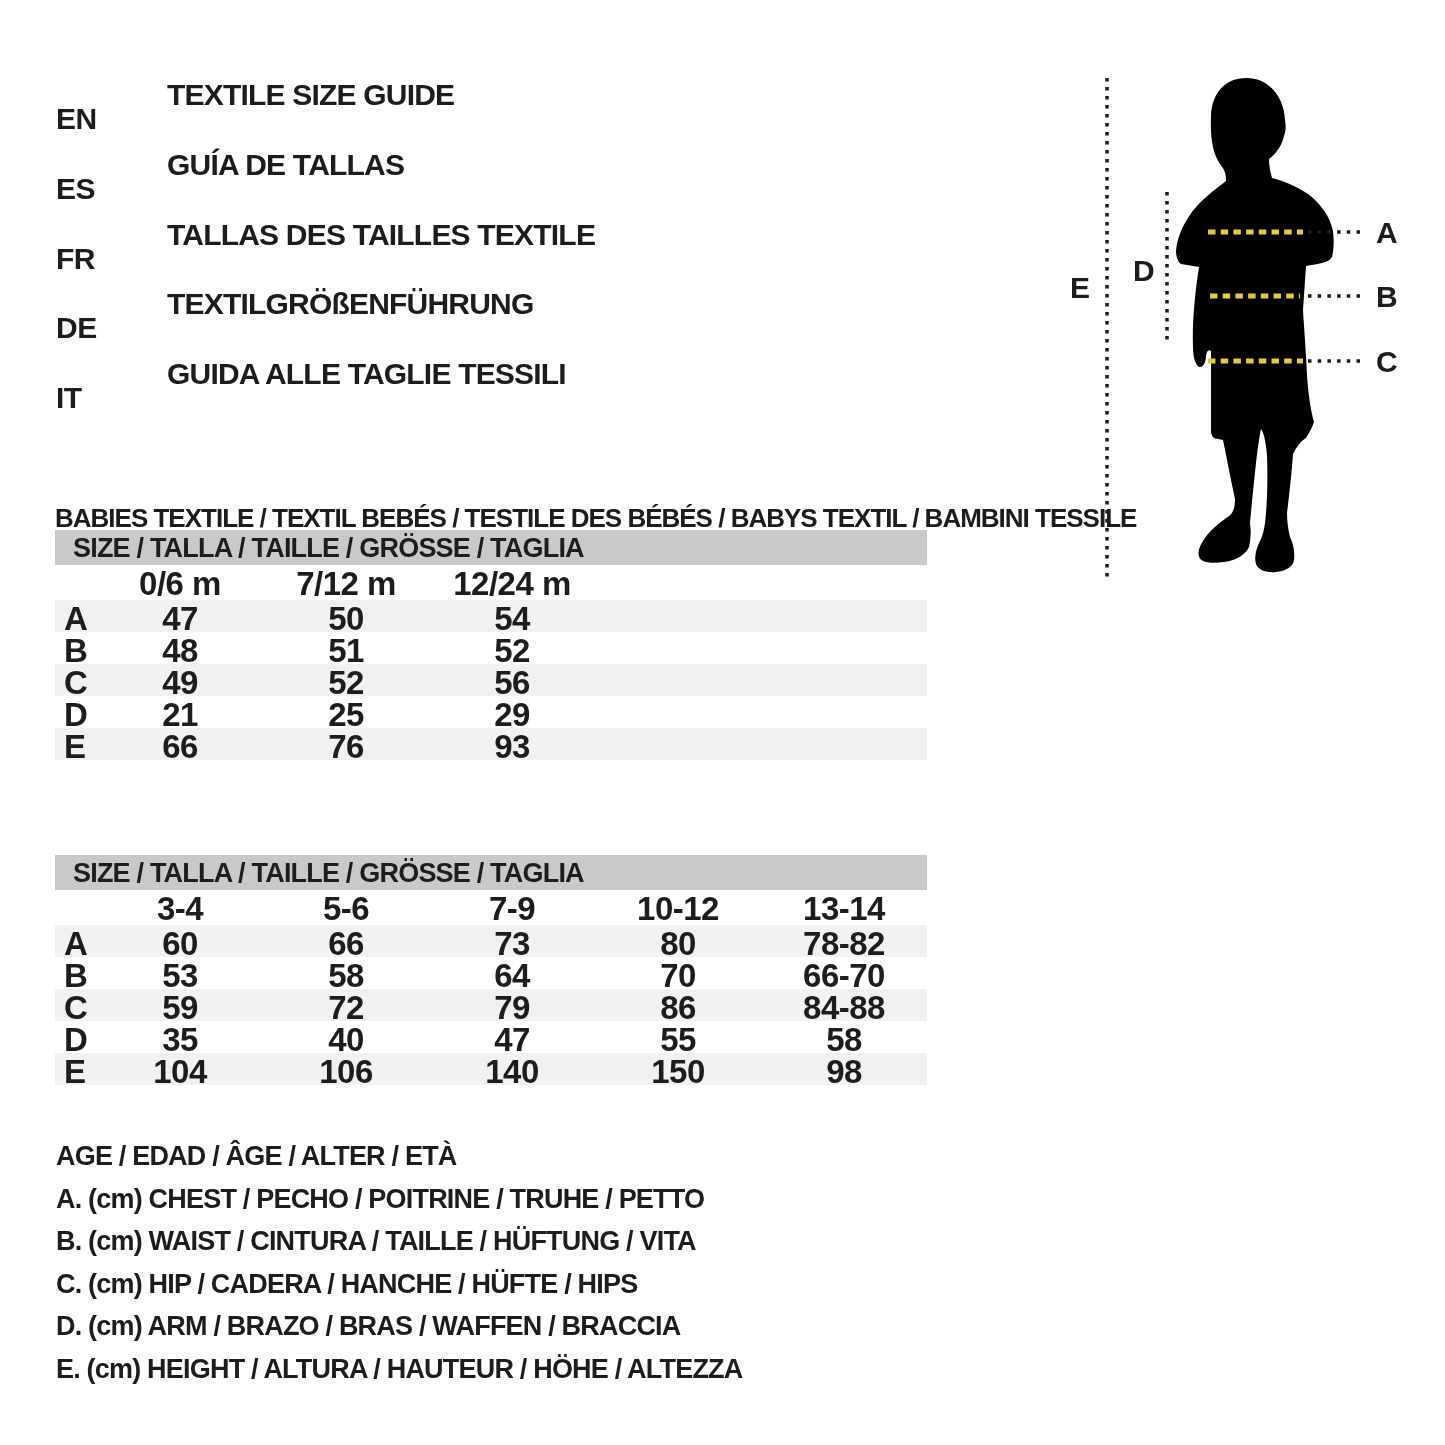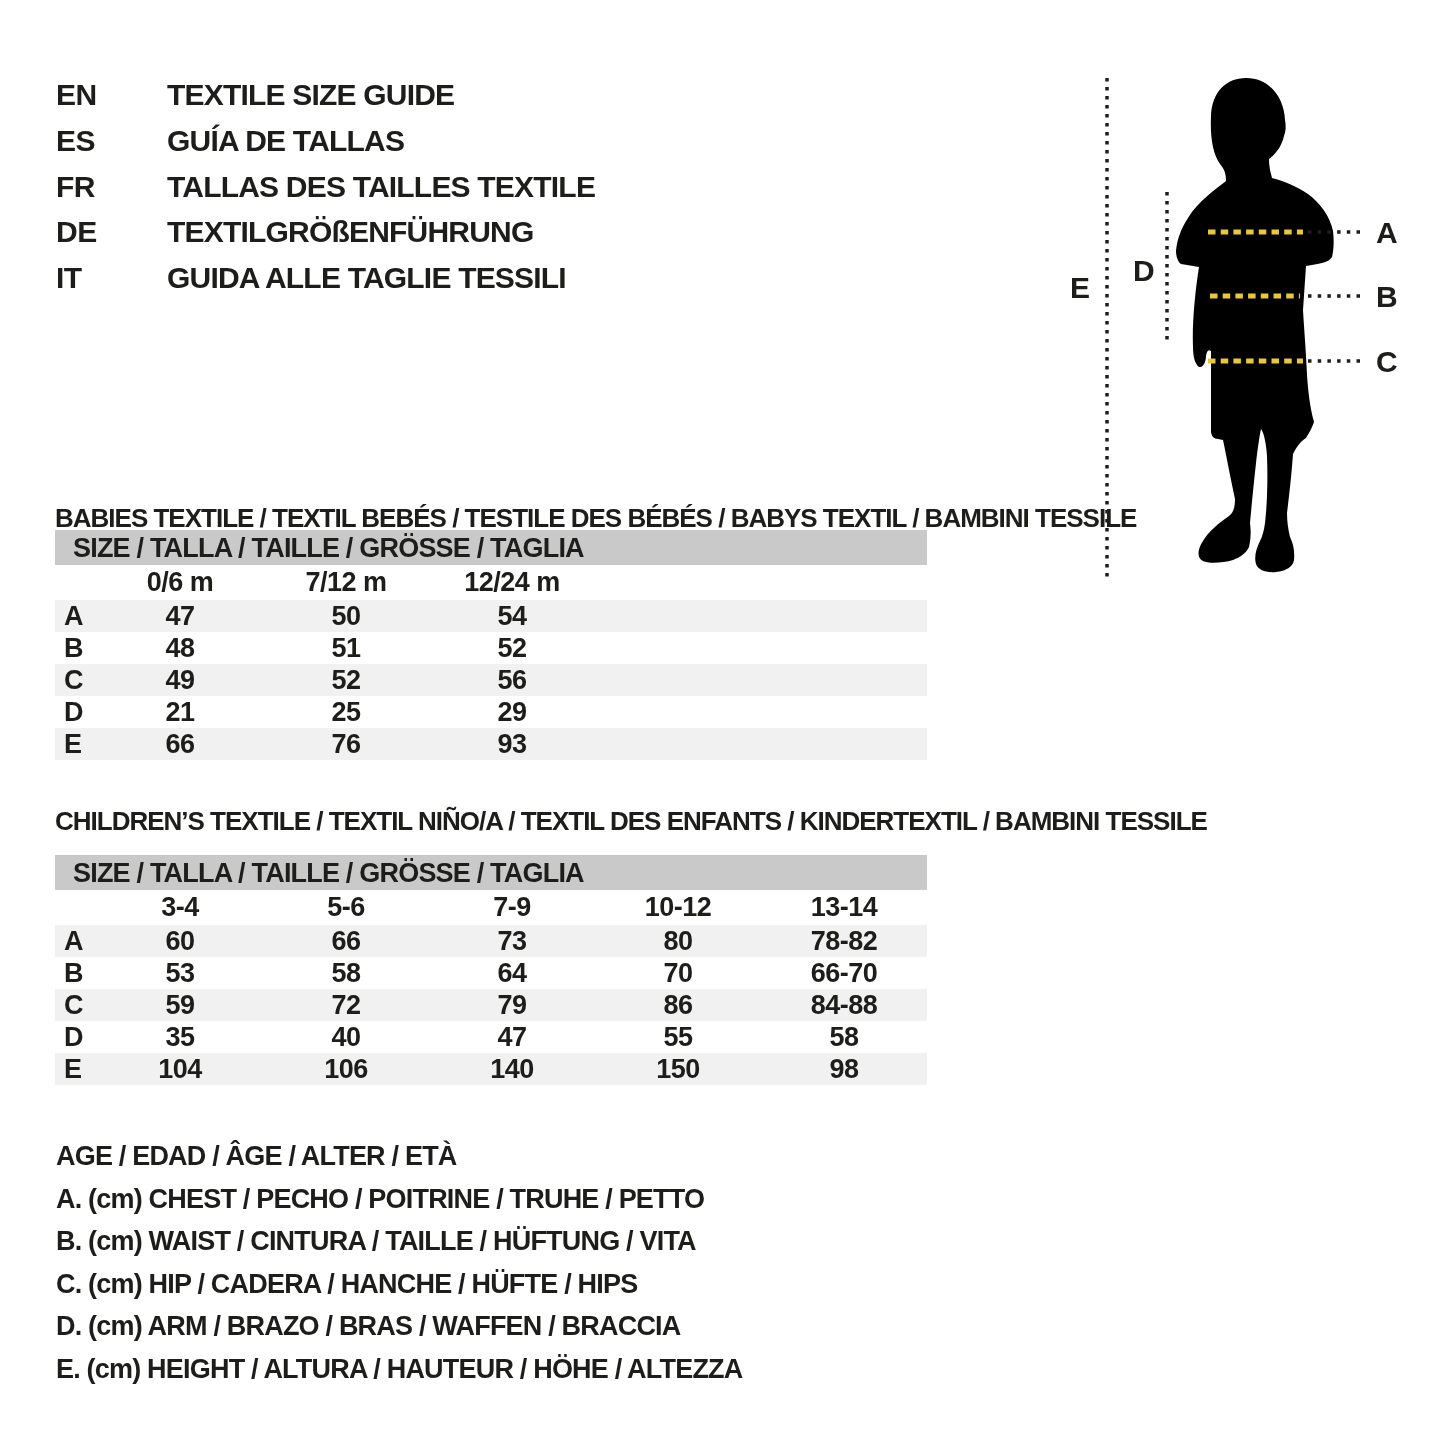--- a/index.html
+++ b/index.html
@@ -4,34 +4,34 @@
 <style>
   html,body{margin:0;padding:0;background:#ffffff;}
   .canvas{
     position:relative;width:1445px;height:1445px;background:#ffffff;overflow:hidden;
     font-family:"Liberation Sans",sans-serif;font-weight:700;color:#1d1d1b;
     letter-spacing:-0.5px;
   }
   
   .lang-block{position:absolute;left:56px;top:72px;}
   .lang-row{display:flex;line-height:45.8px;font-size:30px;}
-  .lang-code{width:71px;flex:0 0 71px;}
+  .lang-code{width:71px;flex:0 0 71px;margin-top:24px;}
   .lang-title{white-space:nowrap;letter-spacing:-0.8px;margin-left:40px;}
   
   .section-title{position:absolute;left:55px;font-size:26px;white-space:nowrap;letter-spacing:-1px;}
   .title-babies{top:483px;margin-top:20px;}
   .title-children{top:806px;}
   
   .size-table{position:absolute;left:55px;width:872px;}
   .tbl-babies{top:530px;}
   .tbl-children{top:855px;}
   .band{height:35px;background:#c9c9ca;font-size:27px;line-height:36px;padding-left:18px;
         white-space:nowrap;letter-spacing:-0.8px;}
   .trow{display:grid;grid-template-columns:42px repeat(5,166px);align-items:center;
-        font-size:27px;}
+        font-size:33px;}
   .trow.hdr{height:35px;background:#ffffff;}
   .trow.r{height:32px;}
   .trow.alt{background:#f1f1f2;}
   .trow span{text-align:center;}
   .trow .rowletter{text-align:left;padding-left:9px;}
   
   .legend{position:absolute;left:56px;top:1135px;font-size:27px;line-height:42.6px;
           white-space:nowrap;letter-spacing:-0.8px;}
   
   .figure{position:absolute;left:1050px;top:60px;}
@@ -183,21 +183,20 @@
     <div class="trow r alt">
       <span class="rowletter">E</span>
       <span>66</span>
       <span>76</span>
       <span>93</span>
       <span></span>
       <span></span>
     </div>
   </div>
 
-  <div class="section-title title-children">CHILDREN’S TEXTILE / TEXTIL NIÑO/A / TEXTIL DES ENFANTS / KINDERTEXTIL / BAMBINI TESSILE</div>
   <div class="size-table tbl-children">
     <div class="band">SIZE / TALLA / TAILLE / GRÖSSE / TAGLIA</div>
     <div class="trow hdr">
       <span class="rowletter"></span>
       <span>3-4</span>
       <span>5-6</span>
       <span>7-9</span>
       <span>10-12</span>
       <span>13-14</span>
     </div>

